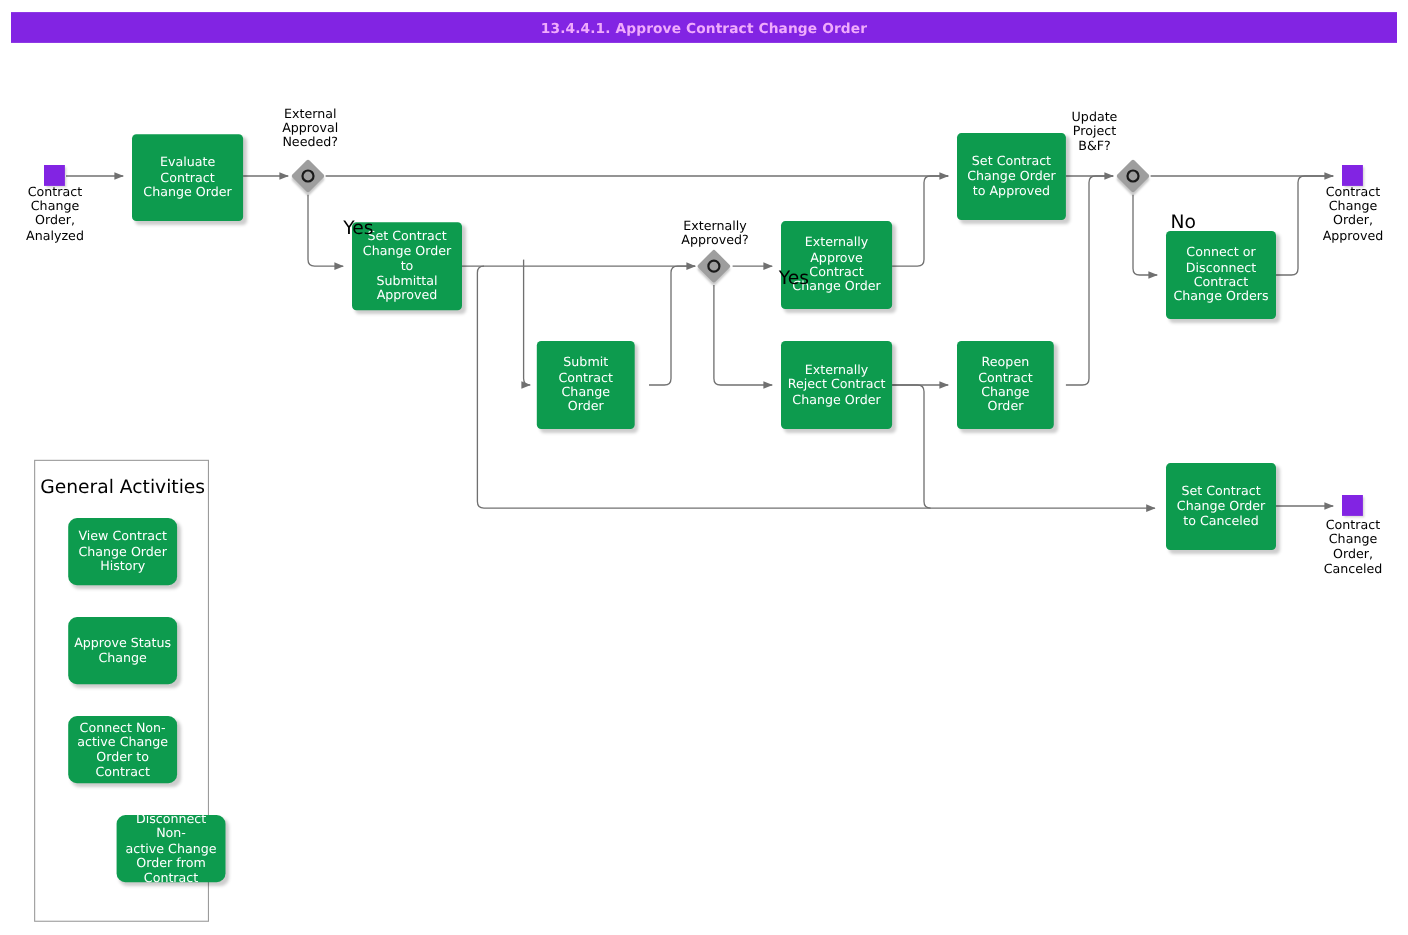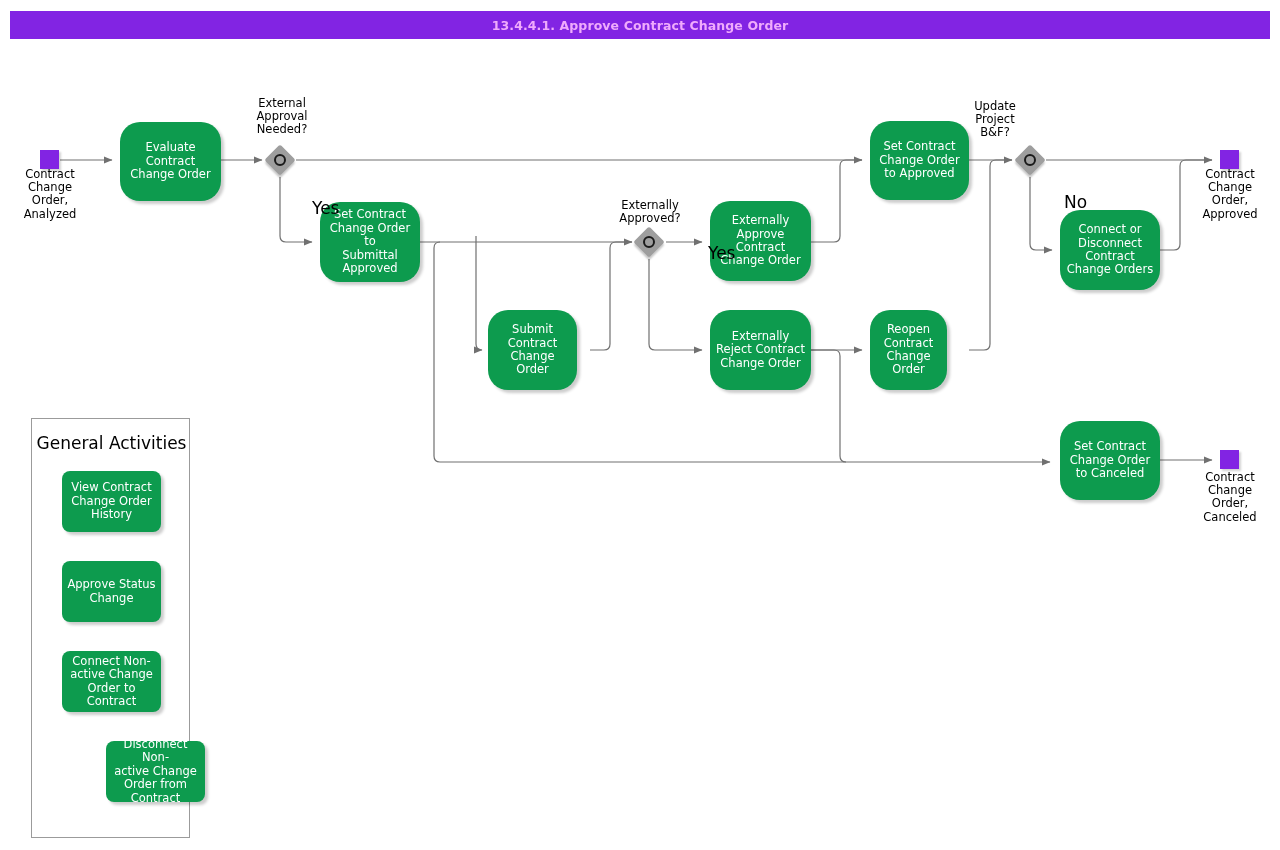--- a/index.html
+++ b/index.html
@@ -44,21 +44,21 @@
     left: 0; top: 0;
     width: 1280px;
     height: 850px;
     pointer-events: none;
   }
 
   
   .task {
     position: absolute;
     background: #0d9b4e;
-    border-radius: 20px;
+    border-radius: 4px;
     box-shadow: 3px 3px 3px rgba(0,0,0,0.20);
     color: #ffffff;
     font-size: 11.5px;
     line-height: 13.4px;
     display: flex;
     align-items: center;
     justify-content: center;
     text-align: center;
     padding: 2px 5px;
     box-sizing: border-box;
@@ -260,21 +260,21 @@
 Reject Contract
 Change Order</span>
   </div>
 
   <div class="task" style="left:870px; top:121px; width:99px; height:79px;">
     <span style="white-space:pre-line">Set Contract
 Change Order
 to Approved</span>
   </div>
 
-  <div class="task" style="left:870px; top:310px; width:77px; height:80px;">
+  <div class="task" style="left:870px; top:310px; width:88px; height:80px;">
     <span style="white-space:pre-line">Reopen Contract
 Change Order</span>
   </div>
 
   <div class="task" style="left:1060px; top:210px; width:100px; height:80px;">
     <span style="white-space:pre-line">Connect or
 Disconnect
 Contract
 Change Orders</span>
   </div>

